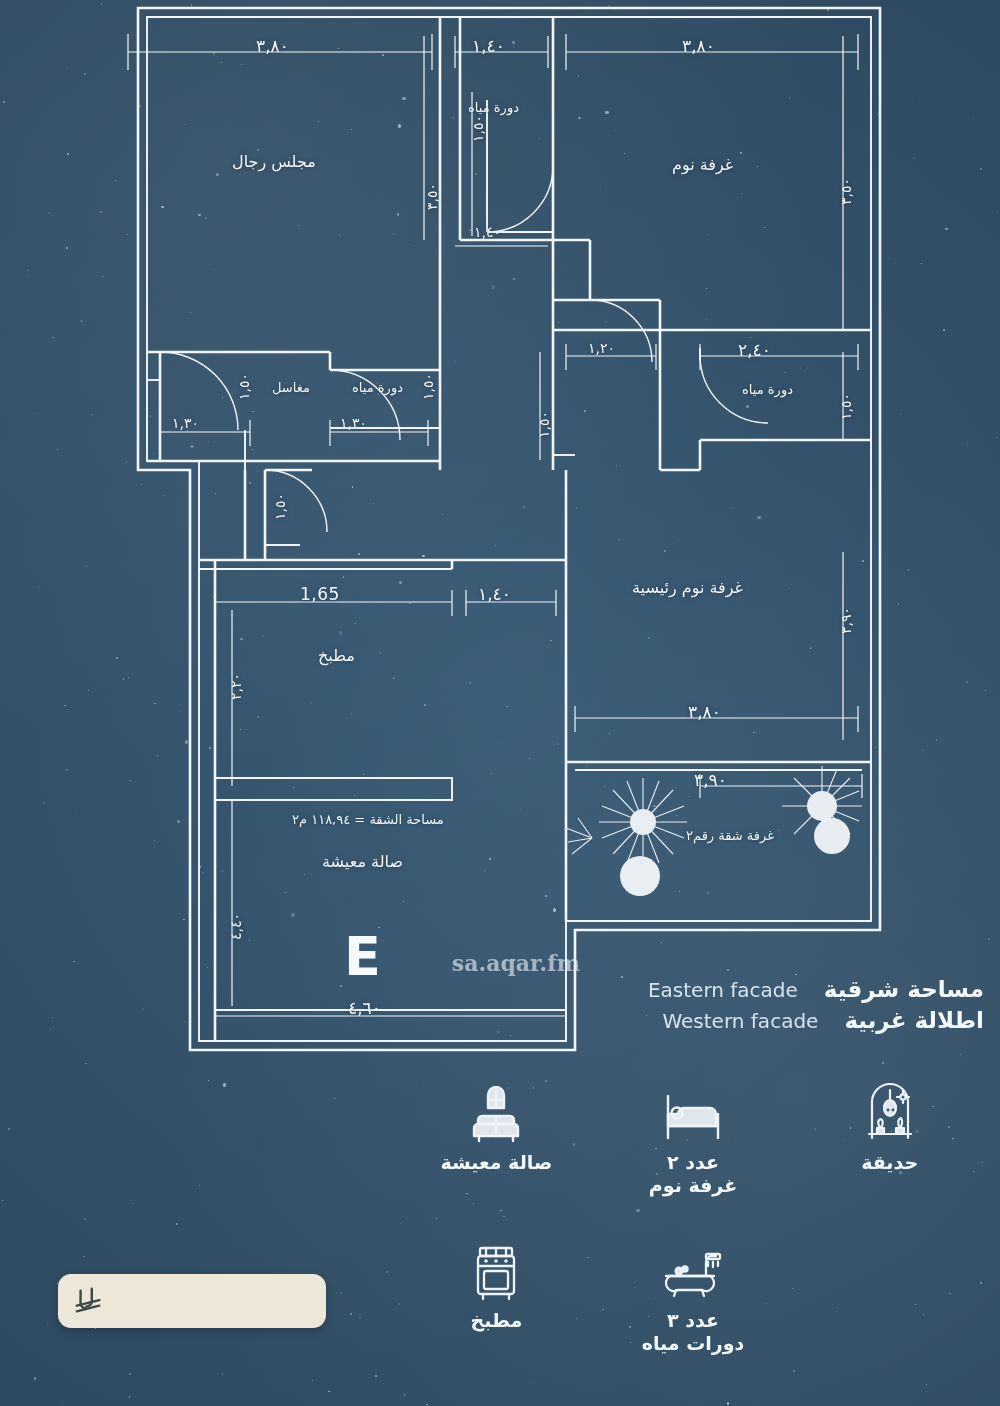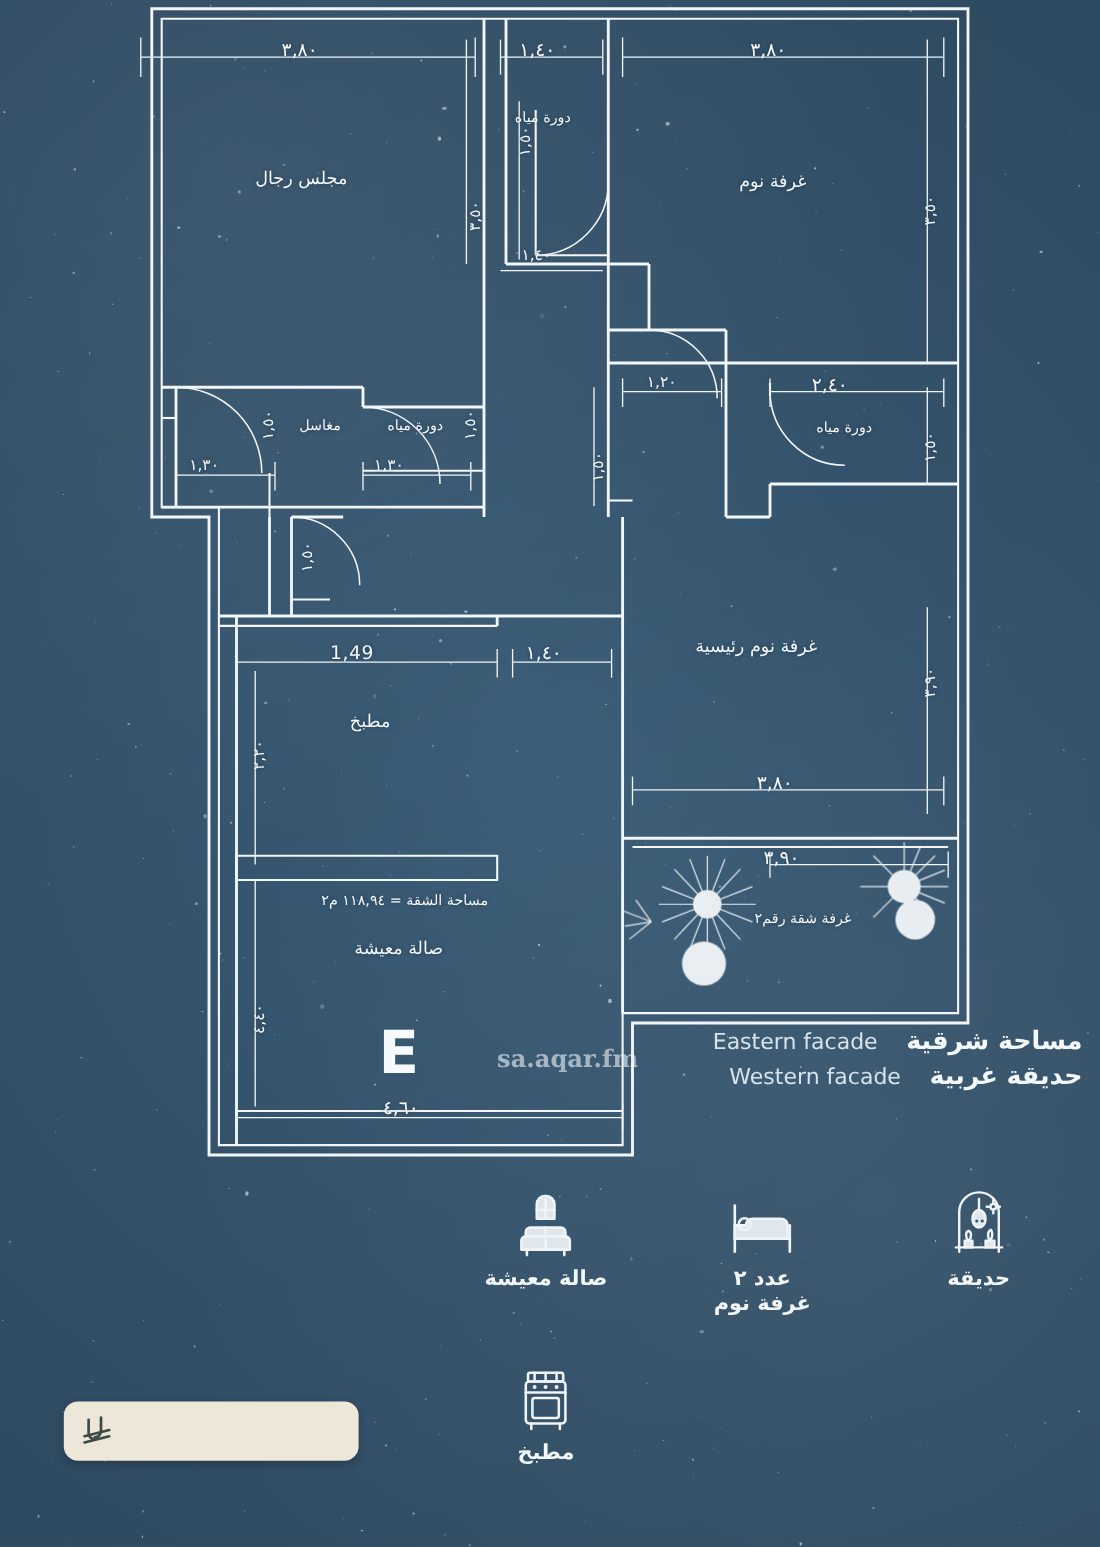--- a/index.html
+++ b/index.html
@@ -50,21 +50,21 @@
   }
   #wm .url{
     position:absolute;right:8px;top:62px;font-size:22px;font-weight:700;
     color:rgba(236,243,248,.60);font-family:"DejaVu Serif","Liberation Serif",serif;
   }
   #wm .compass{
     position:absolute;left:6px;top:42px;font-size:54px;font-weight:700;
     color:#f6fafc;line-height:1;
   }
   
-  #facade{position:absolute;left:596px;top:932px;width:388px;}
+  #facade{position:absolute;left:596px;top:974px;width:388px;}
   #facade .row{display:flex;align-items:baseline;justify-content:flex-end;gap:26px;line-height:1.34;}
   #facade .en{font-size:20px;color:#d7e3ec;font-weight:400;}
   #facade .ar{font-size:23px;color:#f3f8fb;font-weight:700;direction:rtl;}
   
   #features{
     position:absolute;left:398px;top:1082px;width:590px;height:316px;
     display:grid;grid-template-columns:repeat(3,1fr);grid-template-rows:1fr 1fr;
   }
   .feat{display:flex;flex-direction:column;align-items:center;justify-content:flex-start;gap:7px;}
   .feat .ic{height:62px;display:flex;align-items:flex-end;justify-content:center;}
@@ -618,21 +618,21 @@
   <div class="plantxt dimtxt-s" style="left:588px;top:340px;">١,٢٠</div>
   <div class="plantxt dimtxt" style="left:738px;top:340px;">٢,٤٠</div>
   <div class="plantxt room-s" style="left:742px;top:382px;">دورة مياه</div>
   <div class="plantxt dimtxt-s vrot" style="left:838px;top:420px;">١,٥٠</div>
   <div class="plantxt dimtxt-s vrot" style="left:536px;top:438px;">١,٥٠</div>
 
   <div class="plantxt room" style="left:632px;top:578px;">غرفة نوم رئيسية</div>
   <div class="plantxt dimtxt" style="left:688px;top:702px;">٣,٨٠</div>
   <div class="plantxt dimtxt-s vrot" style="left:838px;top:634px;">٣,٩٠</div>
 
-  <div class="plantxt dimtxt" style="left:300px;top:584px;">1,49</div>
+  <div class="plantxt dimtxt" style="left:300px;top:584px;">1,65</div>
   <div class="plantxt dimtxt" style="left:478px;top:584px;">١,٤٠</div>
   <div class="plantxt room" style="left:318px;top:646px;">مطبخ</div>
   <div class="plantxt dimtxt-s vrot" style="left:228px;top:700px;">٢,٢٠</div>
 
   <div class="plantxt dimtxt" style="left:694px;top:770px;">٣,٩٠</div>
   <div class="plantxt room-s" style="left:686px;top:828px;">غرفة شقة رقم٢</div>
 
   <div class="plantxt room-s" style="left:292px;top:812px;">مساحة الشقة = ١١٨,٩٤ م٢</div>
   <div class="plantxt room" style="left:322px;top:852px;">صالة معيشة</div>
   <div class="plantxt dimtxt-s vrot" style="left:228px;top:940px;">٤,٤٠</div>
@@ -643,21 +643,21 @@
     <div class="compass">E</div>
   </div>
 
   <div id="facade">
     <div class="row">
       <span class="en">Eastern facade</span>
       <span class="ar">مساحة شرقية</span>
     </div>
     <div class="row">
       <span class="en">Western facade</span>
-      <span class="ar">حديقة غربية</span>
+      <span class="ar">اطلالة غربية</span>
     </div>
   </div>
 
   <div id="features">
 
     <div class="feat">
       <div class="ic">
         <svg width="60" height="58" viewBox="0 0 60 58" fill="none" stroke="#eef4f8" stroke-width="2.4" stroke-linecap="round" stroke-linejoin="round">
           <path d="M22 22 V9 a8 8 0 0 1 16 0 V22 Z" fill="#dfe7ec" stroke="#eef4f8"></path>
           <line x1="30" y1="4" x2="30" y2="22"></line>
@@ -723,20 +723,39 @@
           <circle cx="24" cy="17" r="1.8" fill="#eef4f8" stroke="none"></circle>
           <circle cx="34" cy="17" r="1.8" fill="#eef4f8" stroke="none"></circle>
           <rect x="12" y="27" width="24" height="18" rx="2"></rect>
           <line x1="11" y1="50" x2="11" y2="55"></line>
             <line x1="37" y1="50" x2="37" y2="55"></line>
         </svg>
       </div>
       <div class="lbl">مطبخ</div>
     </div>
 
+    <div class="feat">
+      <div class="ic">
+        <svg width="62" height="56" viewBox="0 0 62 56" fill="none" stroke="#eef4f8" stroke-width="2.3" stroke-linecap="round" stroke-linejoin="round">
+          <path d="M8 30 h40 a8 8 0 0 1 -8 14 H16 a8 8 0 0 1 -8 -14 Z"></path>
+          <line x1="4" y1="30" x2="52" y2="30"></line>
+          <line x1="14" y1="44" x2="12" y2="50"></line>
+            <line x1="40" y1="44" x2="42" y2="50"></line>
+          <circle cx="17" cy="25" r="3.4" fill="#dfe7ec" stroke="#eef4f8"></circle>
+          <circle cx="23" cy="23" r="2.6" fill="#dfe7ec" stroke="#eef4f8"></circle>
+          <path d="M44 30 V16 a6 6 0 0 1 6 -6 h4"></path>
+          <rect x="44" y="8" width="14" height="5" rx="1.5"></rect>
+          <line x1="46" y1="16" x2="46" y2="20"></line>
+            <line x1="51" y1="16" x2="51" y2="21"></line>
+            <line x1="56" y1="16" x2="56" y2="20"></line>
+        </svg>
+      </div>
+      <div class="lbl">عدد ٣
+دورات مياه</div>
+    </div>
   </div>
 
 
   <div id="chip">
     <svg class="ryl" viewBox="0 0 32 32" fill="none" stroke="#3e4a44" stroke-width="2.6" stroke-linecap="round">
       <path d="M7 5 L7 18 a6 6 0 0 0 6 6"></path>
       <path d="M19 3 L19 16 a6 6 0 0 1 -6 6"></path>
       <line x1="3" y1="21" x2="27" y2="15"></line>
       <line x1="3" y1="27" x2="27" y2="21"></line>
     </svg>

